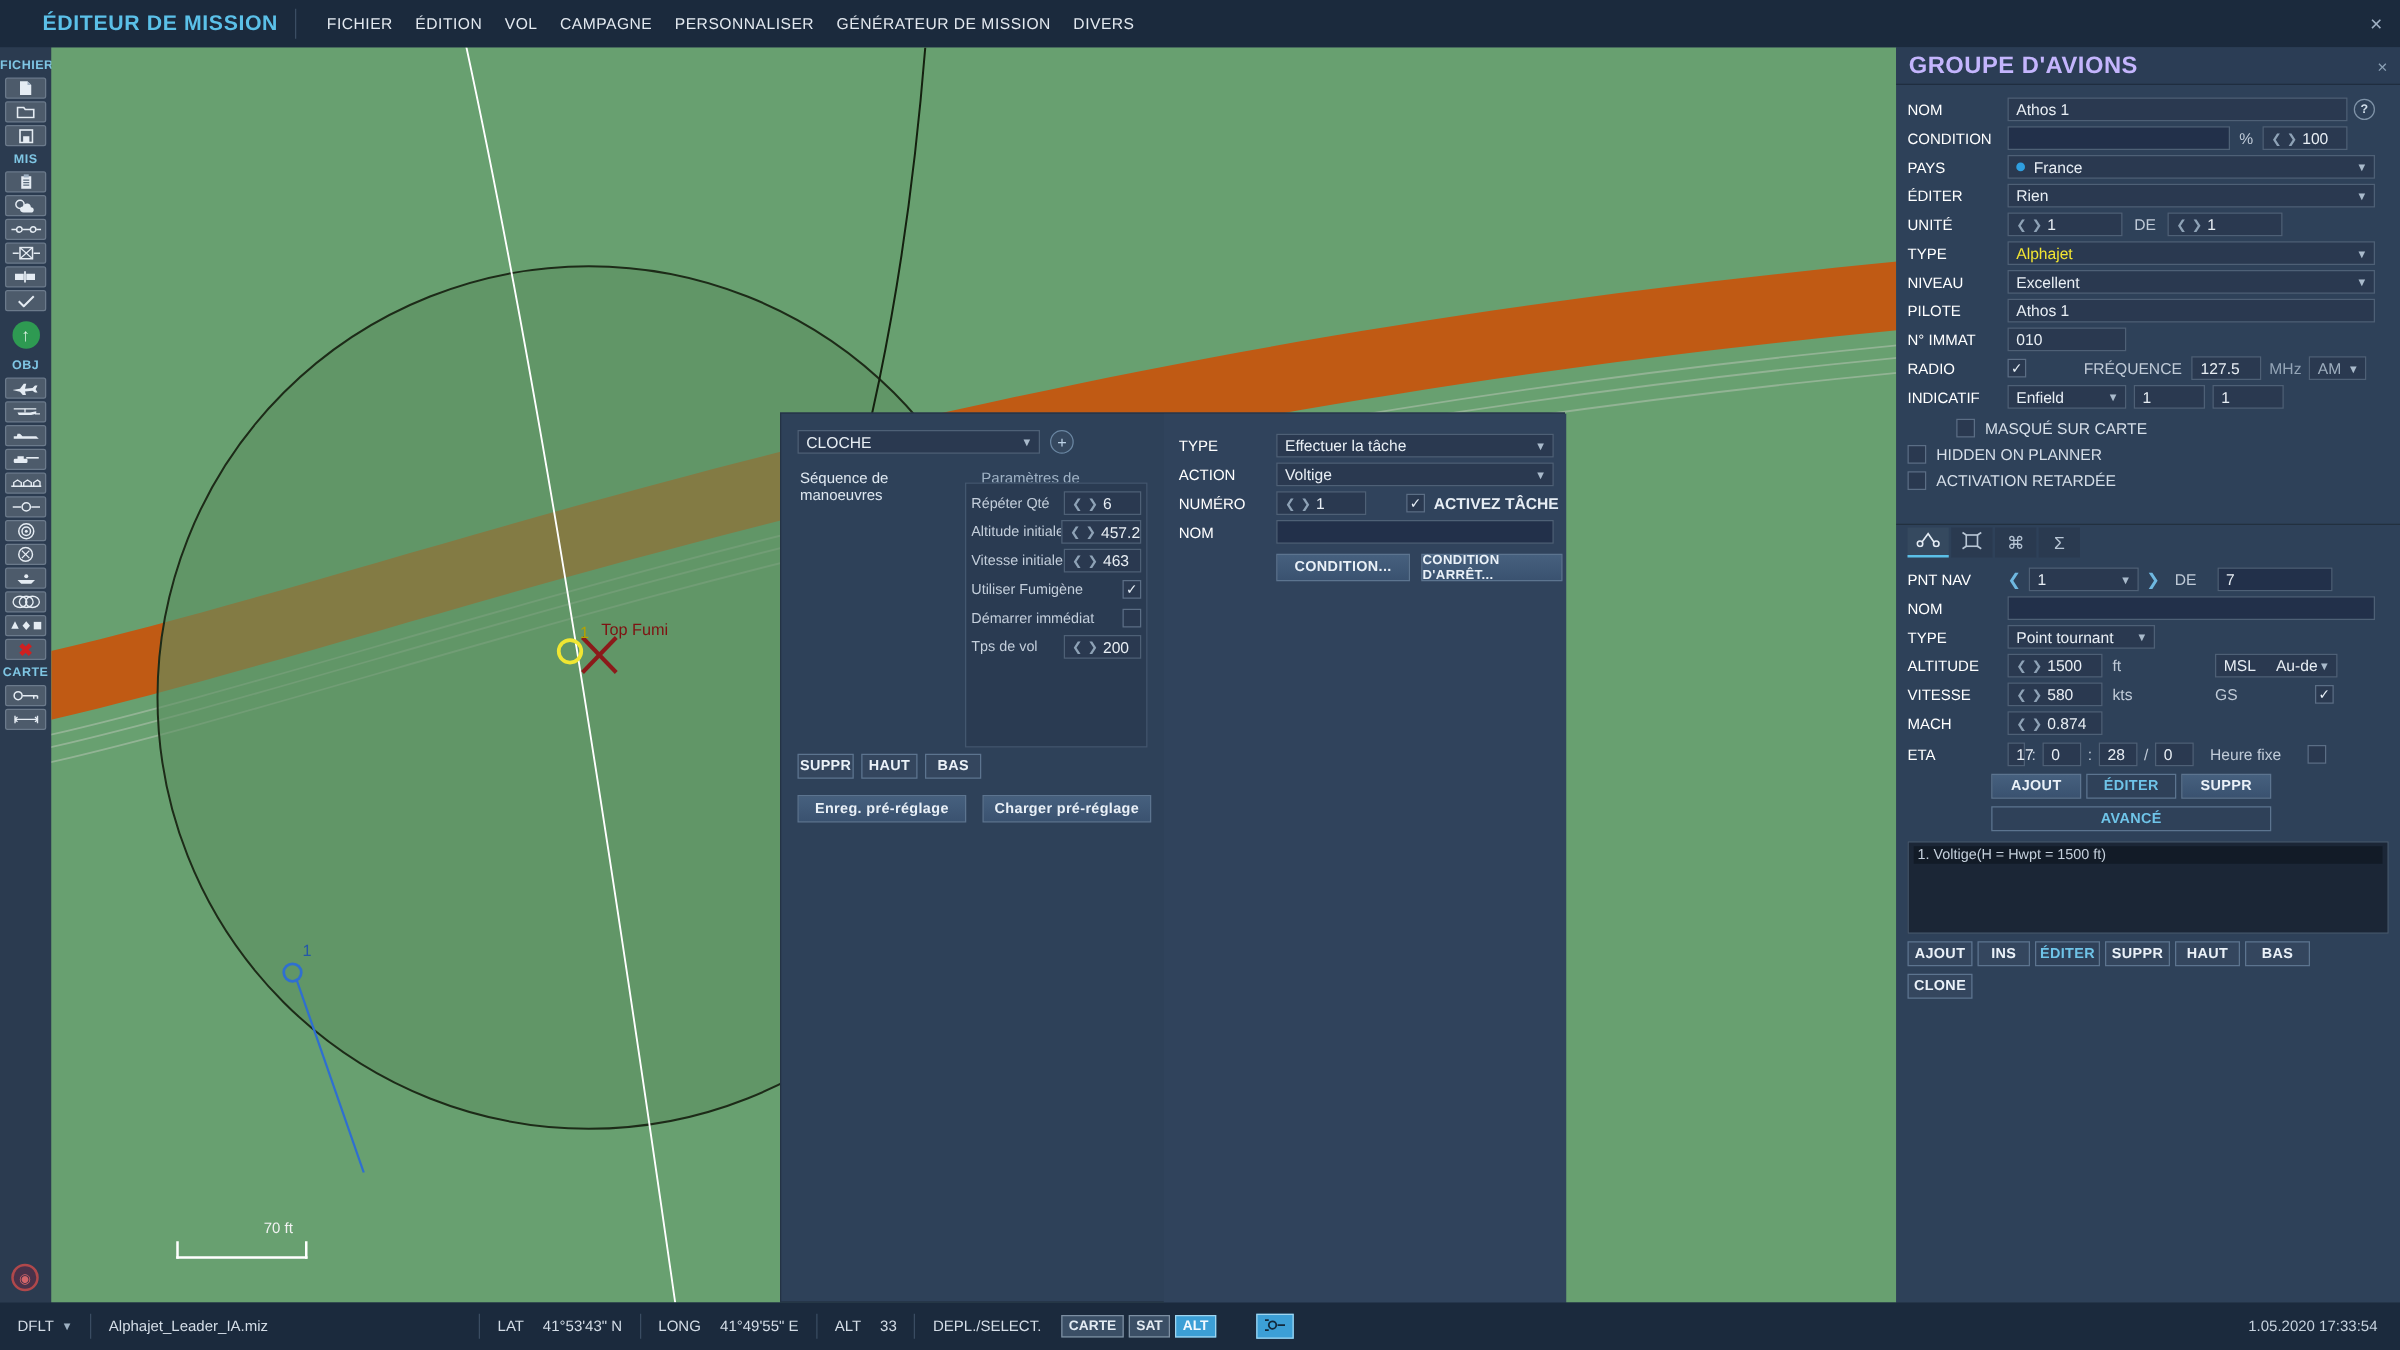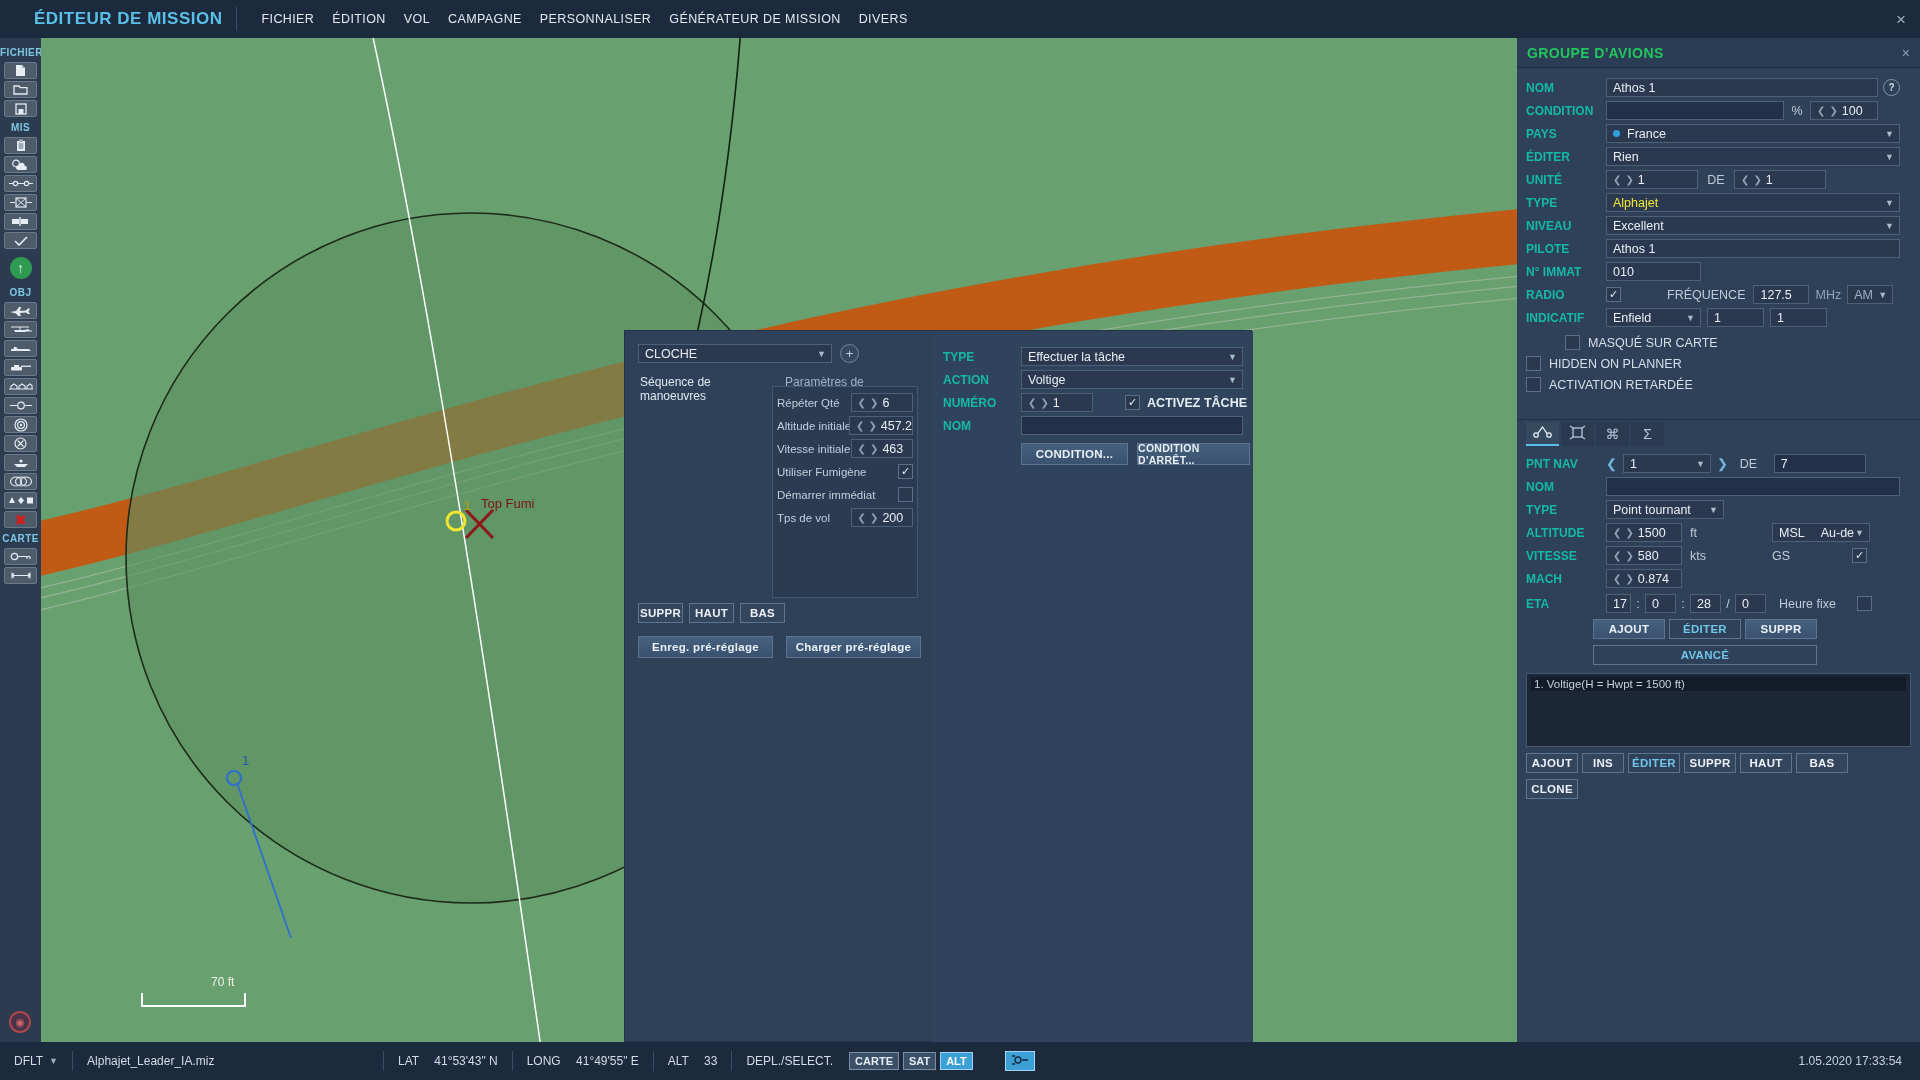--- a/index.html
+++ b/index.html
@@ -127,24 +127,24 @@
 
   
   #rightpanel {
     position:absolute; left:1517px; top:38px; width:403px; height:1004px;
     background:#2e4159;
   }
   #rp-head {
     height:30px; background:#2b3d55; border-bottom:1px solid #1f2d3f;
     display:flex; align-items:center; padding:0 10px;
   }
-  #rp-title { color:#22c55e; font-weight:bold; font-size:14px; letter-spacing:.4px; }
+  #rp-title { color:#c4b5fd; font-weight:bold; font-size:19px; letter-spacing:.4px; }
   #rp-close { margin-left:auto; color:#8ba0b4; font-size:14px; cursor:default; }
   .rrow { display:flex; align-items:center; height:19px; margin:0 0 4px 0; padding-left:9px; }
-  .rrow .rl { width:80px; font-size:12px; color:#14b8a6;font-weight:bold; }
+  .rrow .rl { width:80px; font-size:12px; color:#ffffff; }
   .cbrow { display:flex; align-items:center; gap:8px; padding-left:9px; height:21px; }
   .cbrow .cbl { font-size:12.5px; color:#d6dfe9; }
   #navtabs { display:flex; padding-left:9px; height:26px; align-items:flex-end; gap:2px; }
   .navtab {
     width:33px; height:24px; display:flex; align-items:center; justify-content:center;
     background:#2a3a50; color:#b8c6d5; cursor:default;
   }
   .navtab.active { background:#35495f; color:#e4ecf4; border-bottom:2px solid #5bc0e8; }
   #routelist {
     margin:8px 9px 0 9px; height:74px; background:#1b2636; border:1px solid #47596f;
@@ -756,21 +756,21 @@
       <div class="rl">MACH</div>
       <div class="spin" style="width:76px;">
         <span class="arr">❮</span>
         <span class="arr">❯</span>
         <span>0.874</span>
       </div>
     </div>
 
     <div class="rrow" style="margin-top:6px;">
       <div class="rl">ETA</div>
-      <div class="fld" style="width:25px;">
+      <div class="fld" style="width:14px;">
         <span>17</span>
       </div>
       <div class="lbl" style="width:14px;text-align:center;">:</div>
       <div class="fld" style="width:31px;">
         <span>0</span>
       </div>
       <div class="lbl" style="width:14px;text-align:center;">:</div>
       <div class="fld" style="width:31px;">
         <span>28</span>
       </div>

